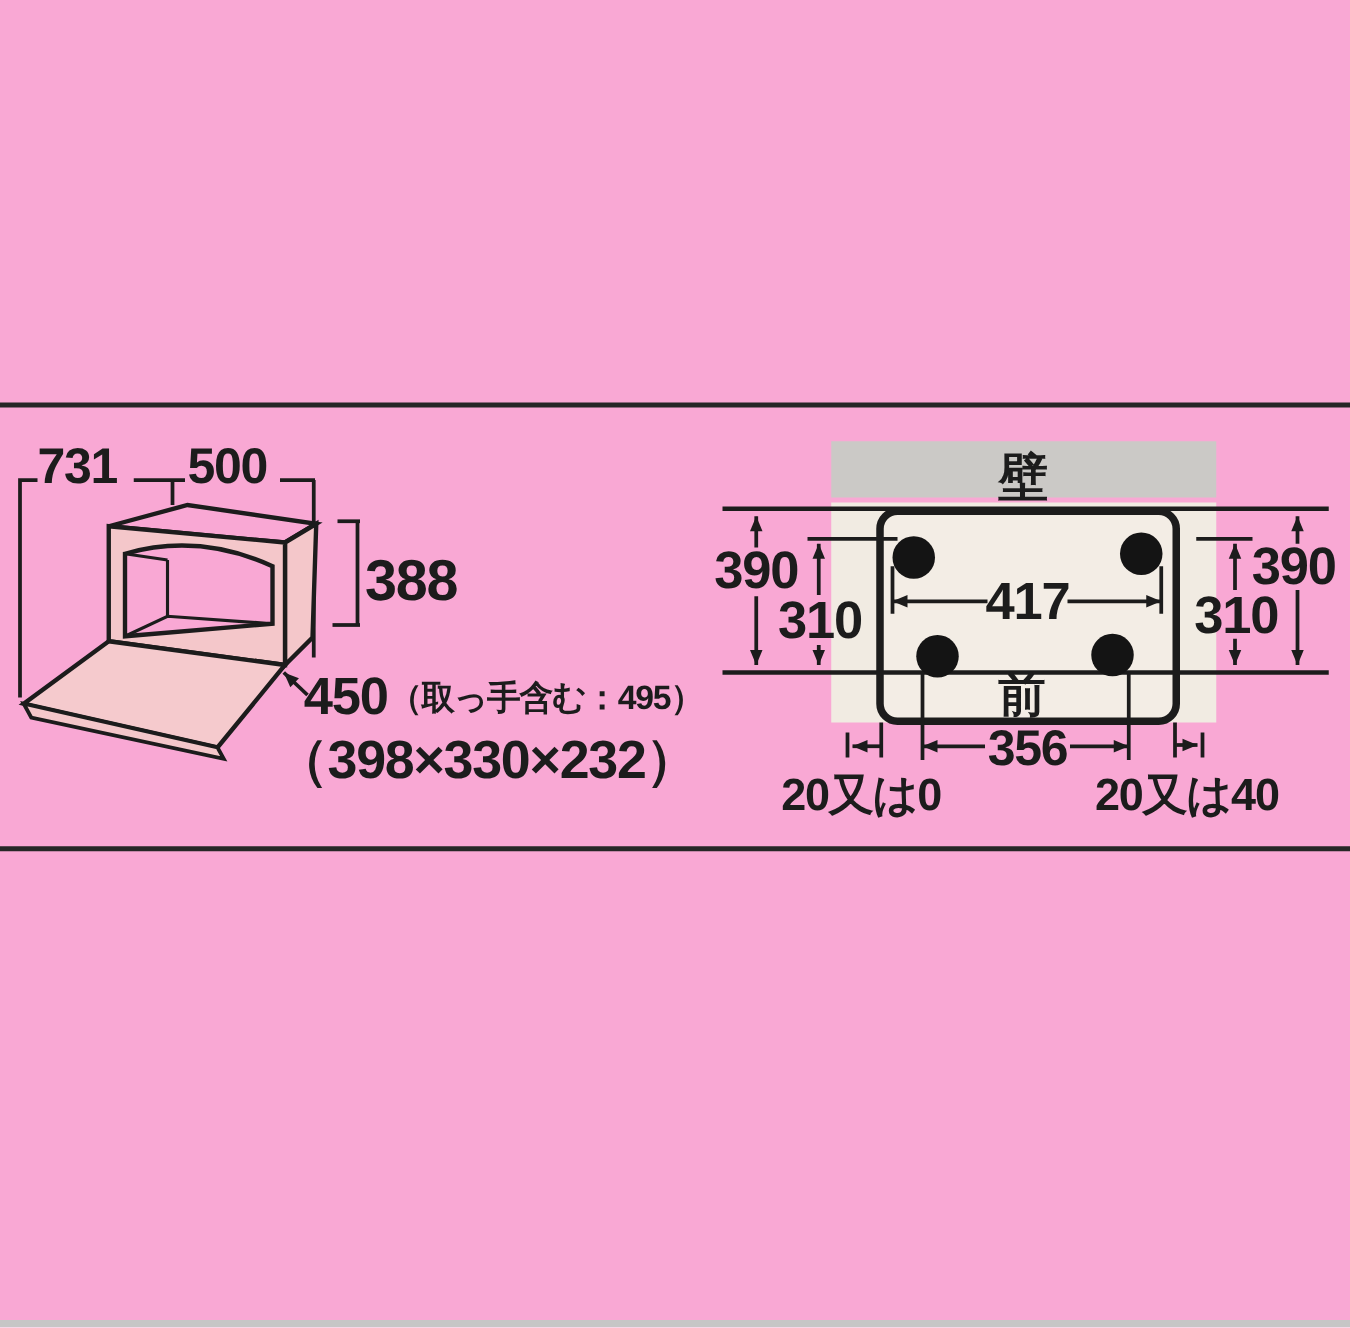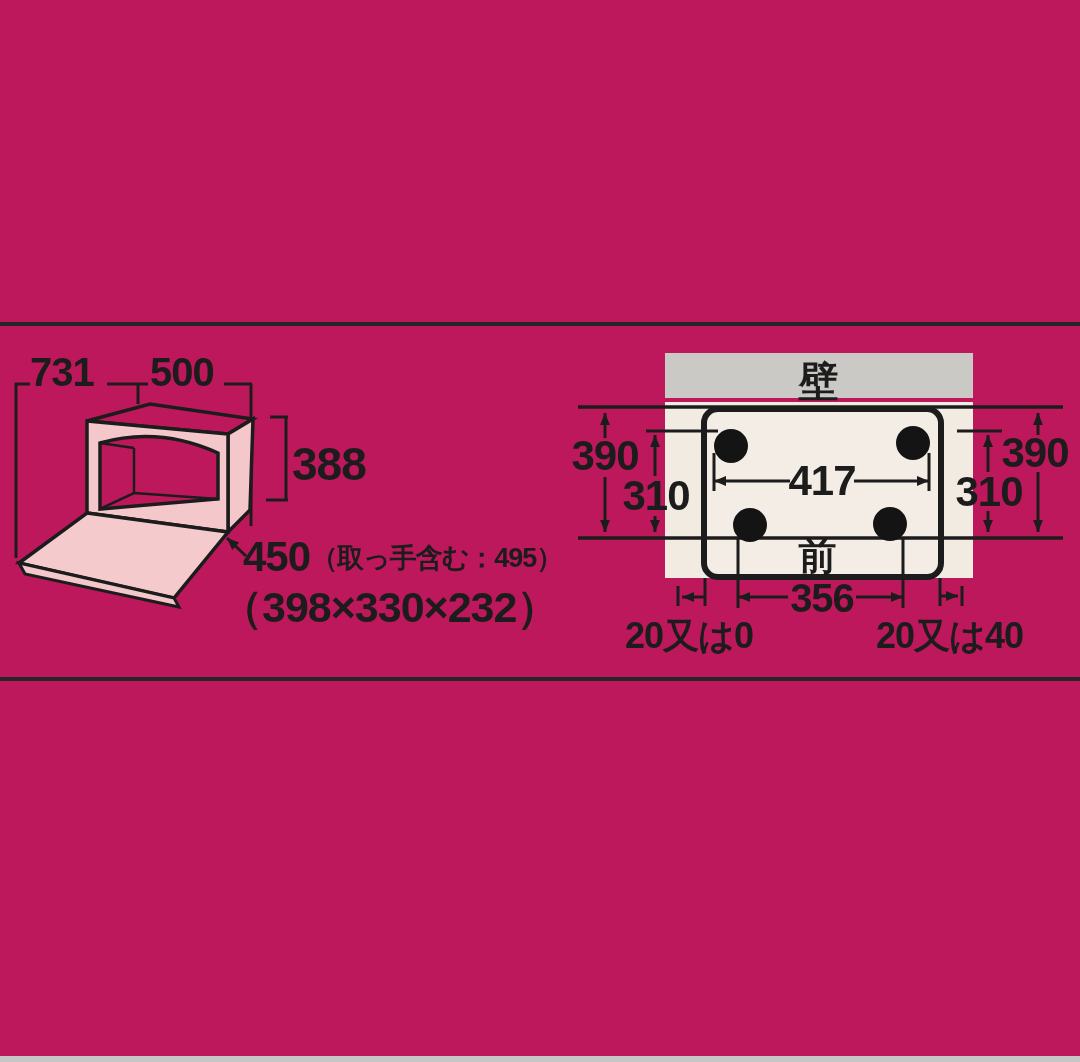--- a/index.html
+++ b/index.html
@@ -1,17 +1,17 @@
 <!DOCTYPE html>
 <html><head>
 <meta charset="utf-8">
 <style>
   html,body{margin:0;padding:0;background:#ffffff;}
   .canvas{
-    position:relative;width:1080px;height:1062px;background:#be185d;overflow:hidden;
+    position:relative;width:1080px;height:1062px;background:#f9a8d4;overflow:hidden;
     font-family:"Liberation Sans", sans-serif;
   }
   .panel-border{position:absolute;left:0;width:1080px;background:#262626;}
   .panel-border.top{top:322px;height:4px;}
   .panel-border.bottom{top:677px;height:4px;}
   .bottom-strip{position:absolute;left:0;top:1056px;width:1080px;height:6px;background:#c6c6c6;}
   svg{position:absolute;left:0;top:0;}
   svg text{
     font-family:"Liberation Sans", sans-serif;
     font-weight:bold;

